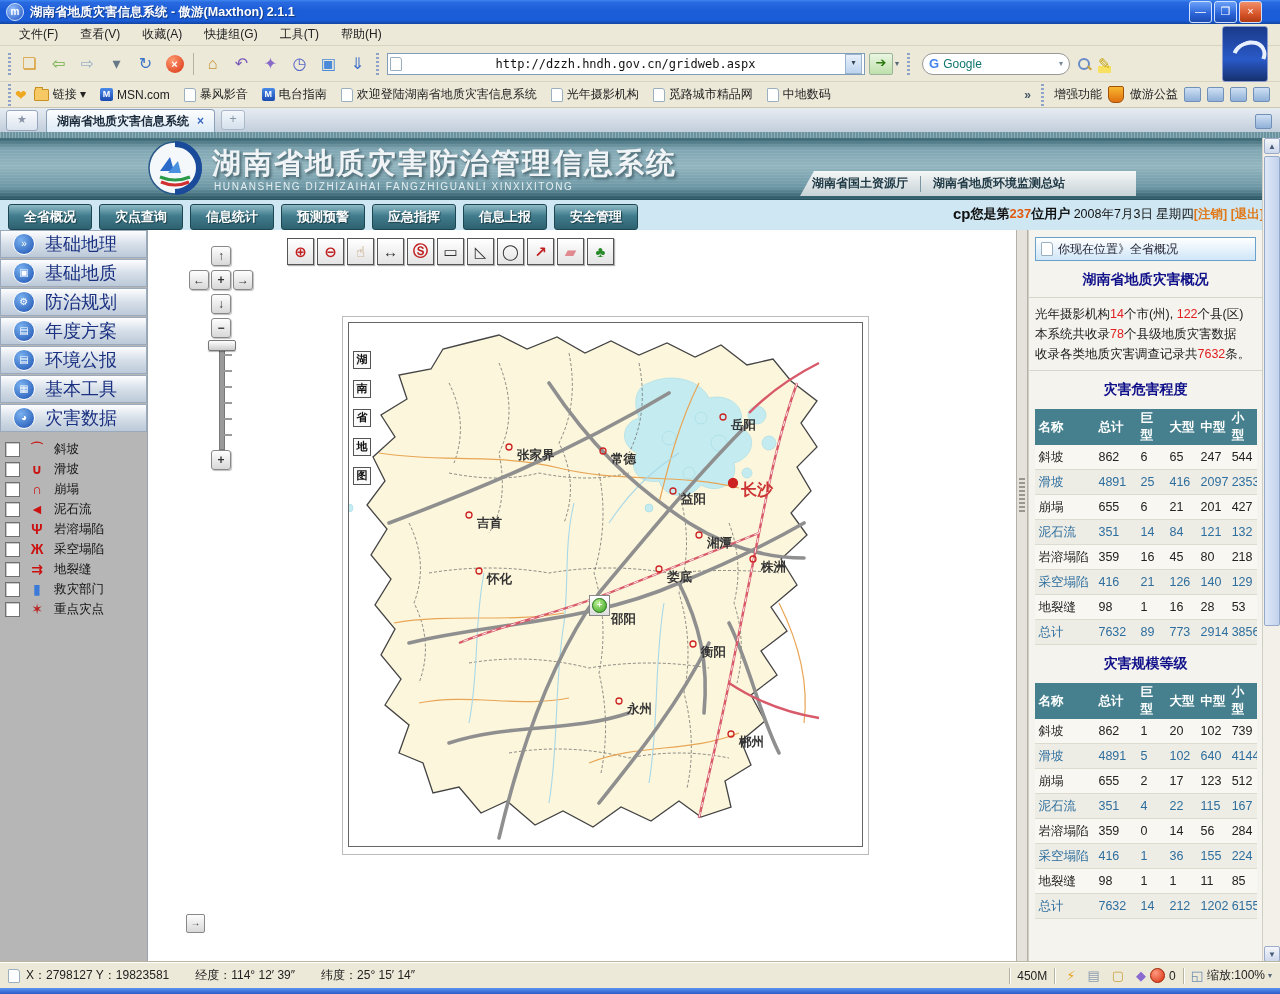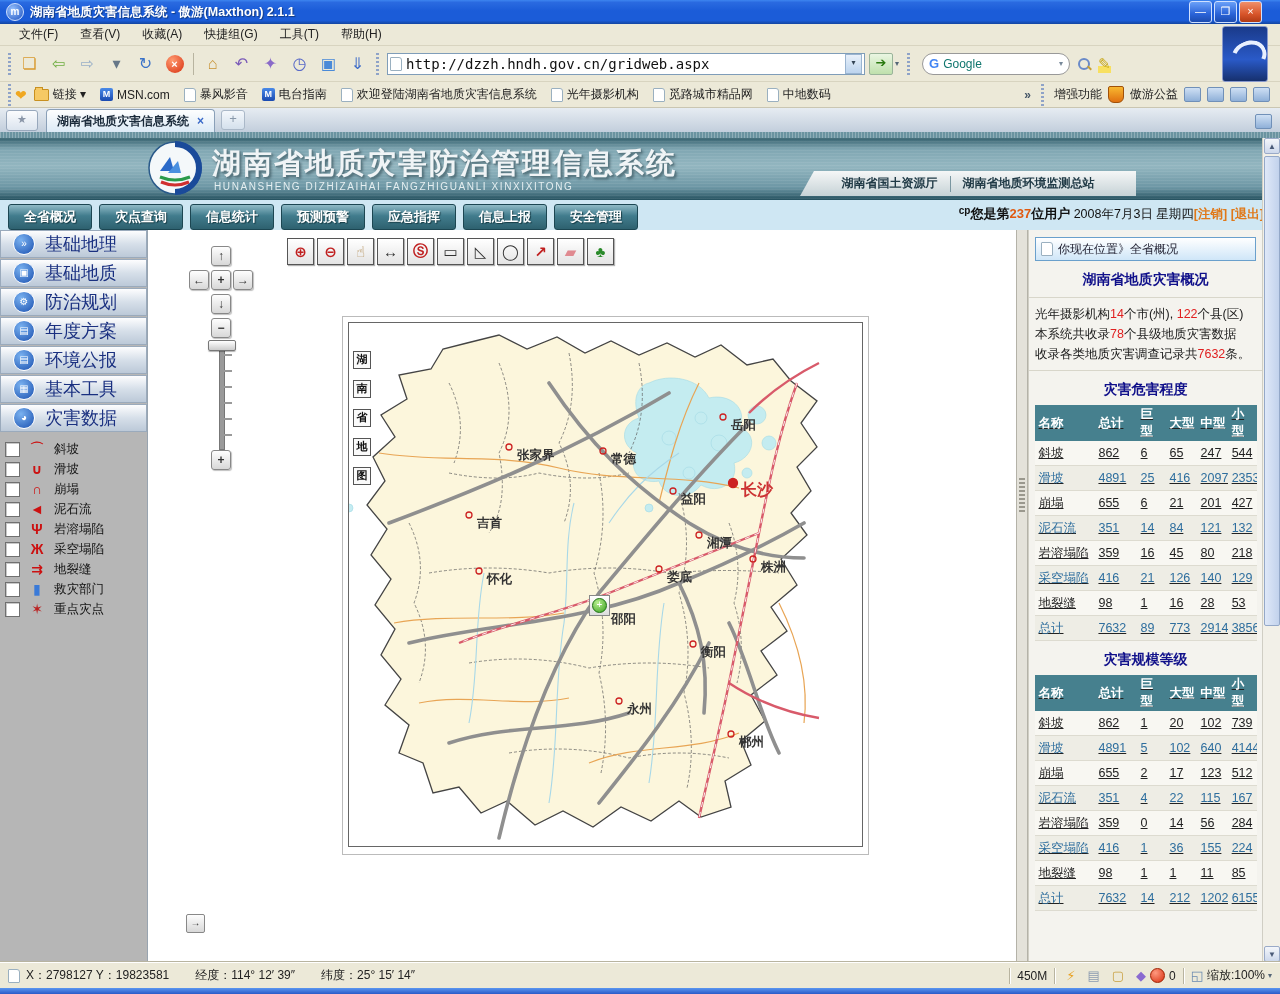--- a/index.html
+++ b/index.html
@@ -29,21 +29,21 @@
   .toolbar{position:absolute;left:0;top:46px;width:1280px;height:36px;background:#ece9d8;display:flex;
     align-items:center;padding-left:4px;box-sizing:border-box;border-bottom:1px solid #d8d4c0;}
   .grip{width:3px;height:22px;margin:0 4px;background:repeating-linear-gradient(180deg,#8fa3c8 0 2px,transparent 2px 4px);}
   .tb-btn{width:27px;height:27px;border-radius:3px;display:flex;align-items:center;justify-content:center;
     font-size:16px;margin:0 1px;}
   .tb-btn .stopbg{width:18px;height:18px;border-radius:50%;background:radial-gradient(circle at 35% 30%,#ff9a70,#d83010);
     color:#fff;font-size:11px;font-weight:bold;line-height:18px;text-align:center;}
   .tb-sep{width:1px;height:22px;background:#b8b4a0;margin:0 4px;}
   .urlbox{display:flex;align-items:center;height:22px;width:478px;background:#fff;border:1px solid #7f9db9;
     margin-left:4px;padding:0 2px;box-sizing:border-box;}
-  .urlbox .url-text{flex:1;font-family:"DejaVu Sans Mono",monospace;font-size:14px;color:#111;white-space:nowrap;overflow:hidden;}
+  .urlbox .url-text{flex:1;font-family:"DejaVu Sans Mono",monospace;font-size:12px;color:#111;white-space:nowrap;overflow:hidden;text-align:center;}
   .drop{width:15px;height:18px;background:linear-gradient(180deg,#e8f0fa,#bcd4ee);border:1px solid #9ab4d0;
     font-size:8px;color:#345;text-align:center;line-height:16px;}
   .go-btn{width:22px;height:20px;margin-left:4px;border:1px solid #9ab49a;border-radius:2px;
     background:linear-gradient(180deg,#eaf6e2,#bfe0ac);color:#2a7a10;text-align:center;line-height:18px;font-size:13px;}
   .searchbox{display:flex;align-items:center;height:22px;width:148px;border:1px solid #999;border-radius:11px;
     background:#fff;margin-left:8px;padding:0 6px;box-sizing:border-box;}
   .g-logo{color:#4285f4;font-weight:bold;font-size:13px;margin-right:4px;}
   .search-ph{flex:1;color:#0f766e;font-size:12px;}
   .mag{position:relative;width:12px;height:12px;margin:0 8px;}
   .mag::before{content:"";position:absolute;left:0;top:0;width:8px;height:8px;border:2px solid #6a8ac8;border-radius:50%;}
@@ -81,30 +81,30 @@
     background:linear-gradient(180deg,#35616e 0%,#7fa6b2 18%,#93b6c0 45%,#6c96a4 80%,#24505e 100%);
     background-blend-mode:normal;overflow:hidden;}
   .banner::after{content:"";position:absolute;inset:0;
     background:repeating-linear-gradient(180deg,rgba(255,255,255,.07) 0 1px,transparent 1px 3px);}
   .logo-circle{position:absolute;left:148px;top:3px;width:54px;height:54px;z-index:2;}
   .banner-title{position:absolute;left:212px;top:6px;font-size:29px;font-weight:bold;color:#f0f4f6;letter-spacing:2px;
     text-shadow:1px 1px 0 #5a7a84,2px 2px 3px rgba(20,40,50,.55);z-index:2;white-space:nowrap;}
   .banner-sub{position:absolute;left:214px;top:43px;font-size:10px;letter-spacing:1.6px;color:#e4eef0;z-index:2;}
   .banner-links{position:absolute;left:800px;top:33px;height:25px;width:336px;z-index:2;display:flex;align-items:center;
     background:linear-gradient(180deg,#f5f7f7,#c6d2d6);clip-path:polygon(14px 0,100% 0,100% 100%,0 100%);
-    font-size:12px;font-weight:bold;color:#203a46;justify-content:center;}
+    font-size:12px;font-weight:bold;color:#203a46;}
   .banner-link{padding:0 12px;white-space:nowrap;}
   .blink-sep{width:1px;height:16px;background:#7a96a0;}
   
   .navrow{position:absolute;left:0;top:200px;width:1280px;height:30px;background:#cfe7f3;border-bottom:1px solid #9ec4d8;}
   .nav-tabs{position:absolute;left:8px;top:4px;display:flex;gap:7px;}
   .nav-tab{padding:3px 15px;font-size:13px;font-weight:bold;color:#fff;text-shadow:1px 1px 1px #173c46;
     background:linear-gradient(180deg,#8fbac6,#417c8d 45%,#2e616f);border:1px solid #1c4652;border-radius:3px;}
   .nav-user{position:absolute;right:16px;top:5px;font-size:12.5px;color:#111;white-space:nowrap;}
-  .nav-user .sup{font-size:10px;font-weight:bold;vertical-align:top;}
+  .nav-user .sup{font-size:15px;font-weight:bold;vertical-align:top;}
   .nav-user b{font-size:13px;}
   .num-orange{color:#e05a10;font-weight:bold;}
   .link-orange{color:#e07818;font-weight:bold;}
   
   .main{position:absolute;left:0;top:230px;width:1280px;height:732px;background:#fff;}
   
   .sidebar{position:absolute;left:0;top:0;width:148px;height:732px;background:#b6b6b6;border-right:1px solid #98a4b0;box-sizing:border-box;}
   .sb-group{height:28px;margin-bottom:1px;display:flex;align-items:center;gap:10px;padding-left:12px;
     background:linear-gradient(180deg,#fdfdfe,#d6dfe9 50%,#bcc9d8);border:1px solid #9aaabc;box-sizing:border-box;}
   .sb-gico{width:20px;height:20px;border-radius:50%;background:radial-gradient(circle at 35% 30%,#7ab2f0,#1a50b0);
@@ -144,21 +144,21 @@
   .vdiv-handle{position:absolute;left:2px;top:248px;width:6px;height:34px;
     background:repeating-linear-gradient(180deg,#9a988e 0 2px,transparent 2px 4px);}
   .panel{position:absolute;left:1028px;top:0;width:234px;height:732px;background:#f4f3ee;overflow:hidden;
     border-left:1px solid #d0cec4;box-sizing:border-box;}
   .crumb{margin:7px 6px 0 6px;height:22px;border:1px solid #6aa0cc;background:linear-gradient(180deg,#ffffff,#cfe6f8);
     display:flex;align-items:center;gap:5px;padding:0 5px;font-size:12px;color:#223;}
   .panel-h{margin:10px 0 6px 0;text-align:center;font-size:14px;font-weight:bold;color:#10108a;}
   .ov-lines{border-top:1px solid #d8d6ca;border-bottom:1px solid #d8d6ca;padding:6px 6px;margin-top:8px;}
   .ov-line{font-size:12.5px;line-height:20px;color:#1a1a1a;}
   .rednum{color:#e02020;}
-  table.dt{width:222px;margin:2px auto 0 auto;border-collapse:collapse;table-layout:fixed;text-decoration:underline;}
+  table.dt{width:222px;margin:10px auto 0 auto;border-collapse:collapse;table-layout:fixed;}
   table.dt th{background:#46808e;color:#fff;font-size:12.5px;font-weight:bold;height:24px;text-align:left;padding-left:4px;}
   table.dt td{font-size:12.5px;height:22px;padding-left:4px;border-bottom:1px solid #dddbd0;white-space:nowrap;overflow:hidden;}
   tr.row-odd td{color:#222;background:#f8f7f2;}
   tr.row-even td{color:#2e6e9e;background:#eeede5;}
   
   .pagescroll{position:absolute;left:1262px;top:138px;width:18px;height:824px;background:#f2f0e8;border-left:1px solid #d0cec4;box-sizing:border-box;}
   .ps-arrow{position:absolute;left:1px;width:16px;height:16px;background:linear-gradient(180deg,#f4f6fa,#cdd8ec);
     border:1px solid #9aaac8;border-radius:2px;color:#4a5a78;font-size:8px;text-align:center;line-height:15px;box-sizing:border-box;}
   .ps-thumb{position:absolute;left:1px;top:18px;width:16px;height:470px;background:linear-gradient(90deg,#dfe8f8,#c2d2ec);
     border:1px solid #94a8c8;border-radius:2px;box-sizing:border-box;}

